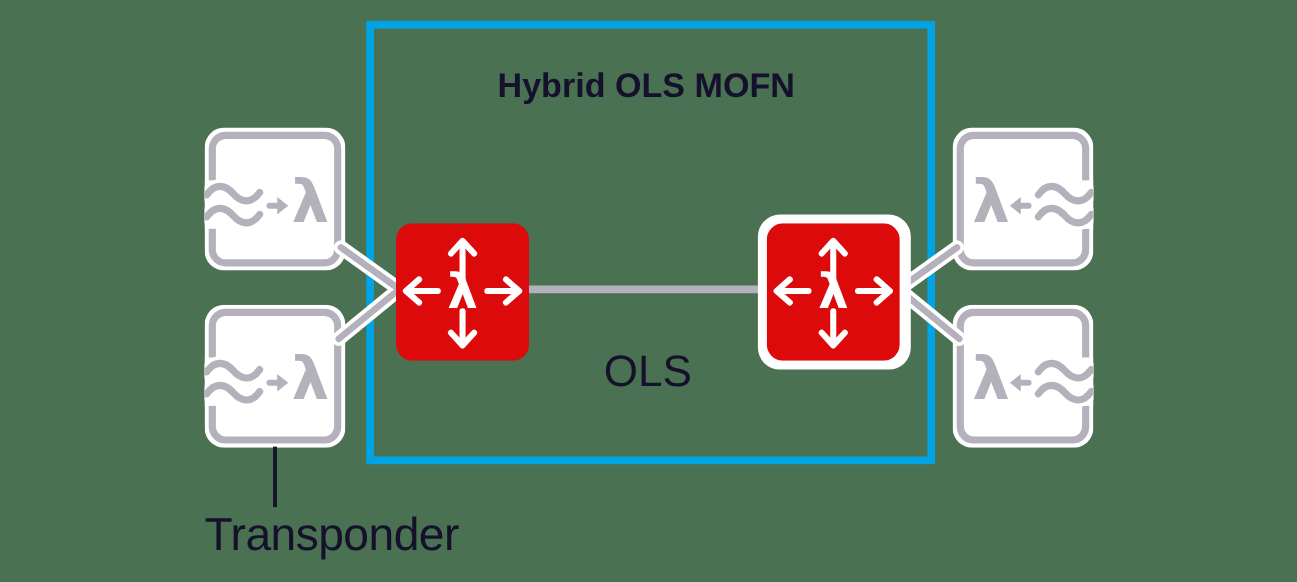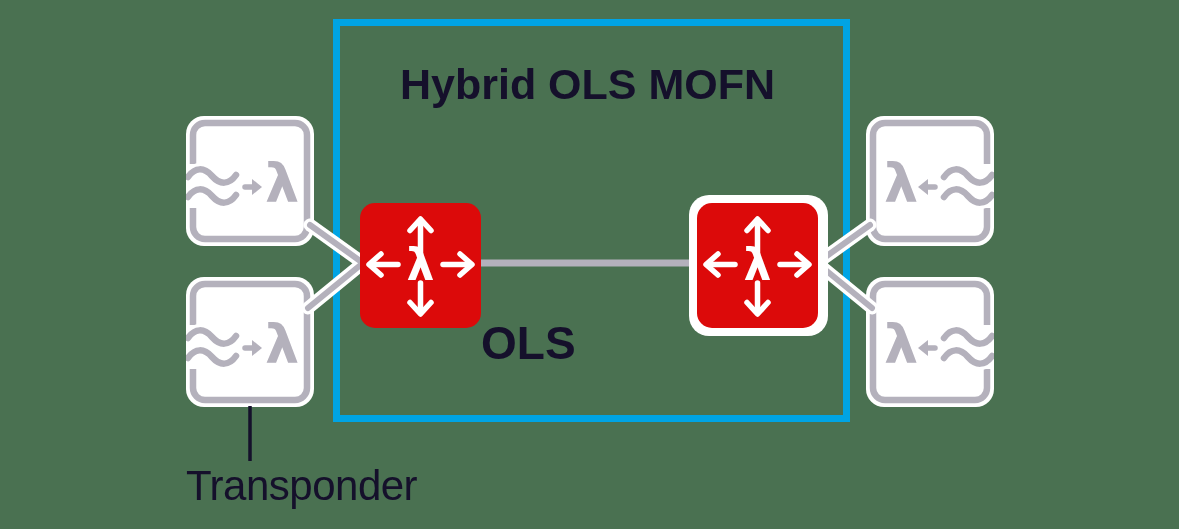--- a/index.html
+++ b/index.html
@@ -8,41 +8,41 @@
   }
   *{margin:0;padding:0;box-sizing:border-box;}
   html,body{width:1179px;height:529px;overflow:hidden;}
   body{background:var(--background);font-family:"Liberation Sans",sans-serif;position:relative;}
   .canvas{position:absolute;inset:0;width:1179px;height:529px;}
 
   
   .ols-box{position:absolute;left:333px;top:19px;width:517px;height:403px;
            border:7px solid var(--blue);z-index:2;}
   .title{position:absolute;left:333px;top:60px;width:509px;text-align:center;
-         color:var(--dark);font-weight:700;font-size:43px;letter-spacing:0;z-index:2;}
+         color:var(--dark);font-weight:700;font-size:31px;letter-spacing:0;z-index:2;}
 
   
   .tbox{position:absolute;width:128px;height:130px;z-index:1;}
   .tbox svg{display:block;width:128px;height:130px;}
   .tbox.tl{left:186px;top:116px;} .tbox.bl{left:186px;top:277px;}
   .tbox.tr{left:866px;top:116px;} .tbox.br{left:866px;top:277px;}
 
   
   .roadm{position:absolute;width:121px;height:125px;z-index:4;}
   .roadm svg{display:block;width:121px;height:125px;}
   .roadm.left{left:360px;top:203px;}
   .roadm.right{left:697px;top:203px;}
   .roadm-backing{position:absolute;left:689px;top:195px;width:139px;height:141px;
                  background:var(--white);border-radius:20px;z-index:3;}
 
   
   .lines{position:absolute;inset:0;z-index:3;pointer-events:none;}
 
-  .ols-label{position:absolute;left:481px;top:316px;width:216px;text-align:left;
-             color:var(--dark);font-weight:700;font-size:46px;z-index:2;}
+  .ols-label{position:absolute;left:481px;top:316px;width:216px;text-align:center;
+             color:var(--dark);font-weight:400;font-size:40px;z-index:2;}
   .transponder-label{position:absolute;left:186px;top:462px;color:var(--dark);
                      font-weight:400;font-size:42px;letter-spacing:-0.5px;z-index:2;}
 
   
   .fill-white{fill:var(--white);} .fill-gray{fill:var(--gray);} .fill-red{fill:var(--red);}
   .stroke-gray{stroke:var(--gray);fill:none;stroke-linecap:round;stroke-linejoin:round;}
   .stroke-white{stroke:var(--white);fill:none;stroke-linecap:round;stroke-linejoin:round;}
   .lambda-gray{fill:var(--gray);font-family:"DejaVu Sans",sans-serif;font-weight:700;font-size:54px;}
   .lambda-white{fill:var(--white);font-family:"DejaVu Sans",sans-serif;font-weight:700;font-size:44px;}
 </style>

